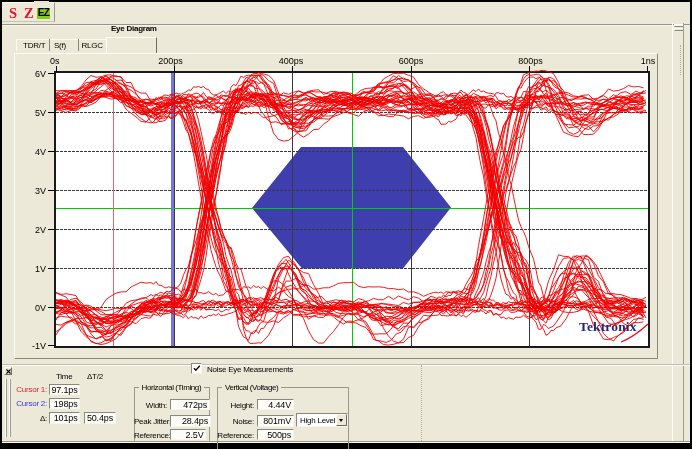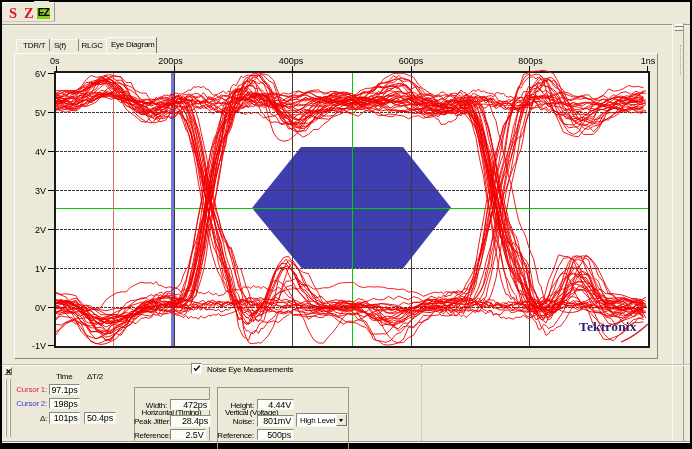--- a/index.html
+++ b/index.html
@@ -2,21 +2,21 @@
 <html><head><meta charset="utf-8"><style>
 * { margin:0; padding:0; box-sizing:border-box; }
 html,body { width:692px; height:449px; background:#000; overflow:hidden;
   font-family:"Liberation Sans", sans-serif; }
 .abs { position:absolute; }
 .lbl { position:absolute; font-size:8px; color:#000; white-space:nowrap; letter-spacing:-0.25px; }
 .val { position:absolute; background:#fdfdf8; font-size:9px; letter-spacing:-0.15px; color:#000; text-align:right;
   border:1px solid; border-color:#8a887c #f6f6ee #f6f6ee #8a887c; padding-right:1.5px; white-space:nowrap; }
 .grp { position:absolute; border:1px solid #999686; border-radius:1px; }
 .grp > span { position:absolute; top:-5px; left:4px; background:#ece9d8; padding:0 3px;
-  font-size:8px; letter-spacing:-0.4px; white-space:nowrap;margin-top:25px; }
+  font-size:8px; letter-spacing:-0.4px; white-space:nowrap; }
 .rt { text-align:right; }
 </style></head><body>
 <div class="abs" style="left:2px;top:2px;width:688px;height:441px;background:#ece9d8;"></div>
 
 <div class="abs" style="left:2px;top:2px;width:53px;height:20px;border-top:1px solid #fbfbf3;border-right:1px solid #9a9789;border-bottom:1px solid #c7c4b4;"></div>
 <div class="abs" style="left:9px;top:5px;font-family:'Liberation Serif',serif;font-weight:bold;font-size:14.5px;color:#e8112d;">S</div>
 <div class="abs" style="left:24px;top:5px;font-family:'Liberation Serif',serif;font-weight:bold;font-size:14.5px;color:#e8112d;">Z</div>
 <div class="abs" style="left:37px;top:7.5px;width:13px;height:11px;background:#84cc16;color:#000;
   font-weight:bold;font-size:10px;text-align:center;line-height:10.5px;letter-spacing:-0.6px;">EZ</div>
 <div class="abs" style="left:34px;top:1px;width:15px;height:2px;background:#e8e5d4;"></div>
@@ -24,21 +24,21 @@
 <div class="abs" style="left:2px;top:25px;width:688px;height:1px;background:#f6f5ec;"></div>
 
 <div class="abs" style="left:16px;top:39px;width:90px;height:12px;border-top:1px solid #fbfbf3;border-left:1px solid #fbfbf3;"></div>
 <div class="abs" style="left:48.5px;top:39px;width:1px;height:12px;background:#8a887c;"></div>
 <div class="abs" style="left:77.5px;top:39px;width:1px;height:12px;background:#8a887c;"></div>
 <div class="lbl" style="left:23px;top:41px;">TDR/T</div>
 <div class="lbl" style="left:54px;top:41px;">S(f)</div>
 <div class="lbl" style="left:81.5px;top:41px;">RLGC</div>
 <div class="abs" style="left:106px;top:37px;width:51px;height:16px;background:#ece9d8;
   border-top:1px solid #fdfdf7;border-left:1px solid #fdfdf7;border-right:1px solid #6e6c62;"></div>
-<div class="lbl" style="left:111px;top:40px;">Eye Diagram</div>
+<div class="lbl" style="left:111px;top:24px;font-weight:bold;">Eye Diagram</div>
 
 <div class="abs" style="left:14px;top:53px;width:644px;height:306px;background:#ece9d8;
   border-top:1px solid #fdfdf7;border-left:1px solid #fdfdf7;border-right:1px solid #8a887c;border-bottom:1px solid #8a887c;"></div>
 
 <div class="abs" style="left:672px;top:23px;width:1px;height:418px;background:#fdfdf7;"></div>
 <div class="abs" style="left:683px;top:23px;width:1px;height:418px;background:#a09d8e;"></div>
 <div class="abs" style="left:674px;top:24px;width:9px;height:3px;border-top:1px solid #fff;border-left:1px solid #fff;border-bottom:1px solid #8a887c;"></div>
 <div class="abs" style="left:674px;top:28px;width:9px;height:3px;border-top:1px solid #fff;border-left:1px solid #fff;border-bottom:1px solid #8a887c;"></div>
 <div class="abs" style="left:680px;top:45px;width:1px;height:30px;border-left:1px dotted #b0ad9e;"></div>
 

